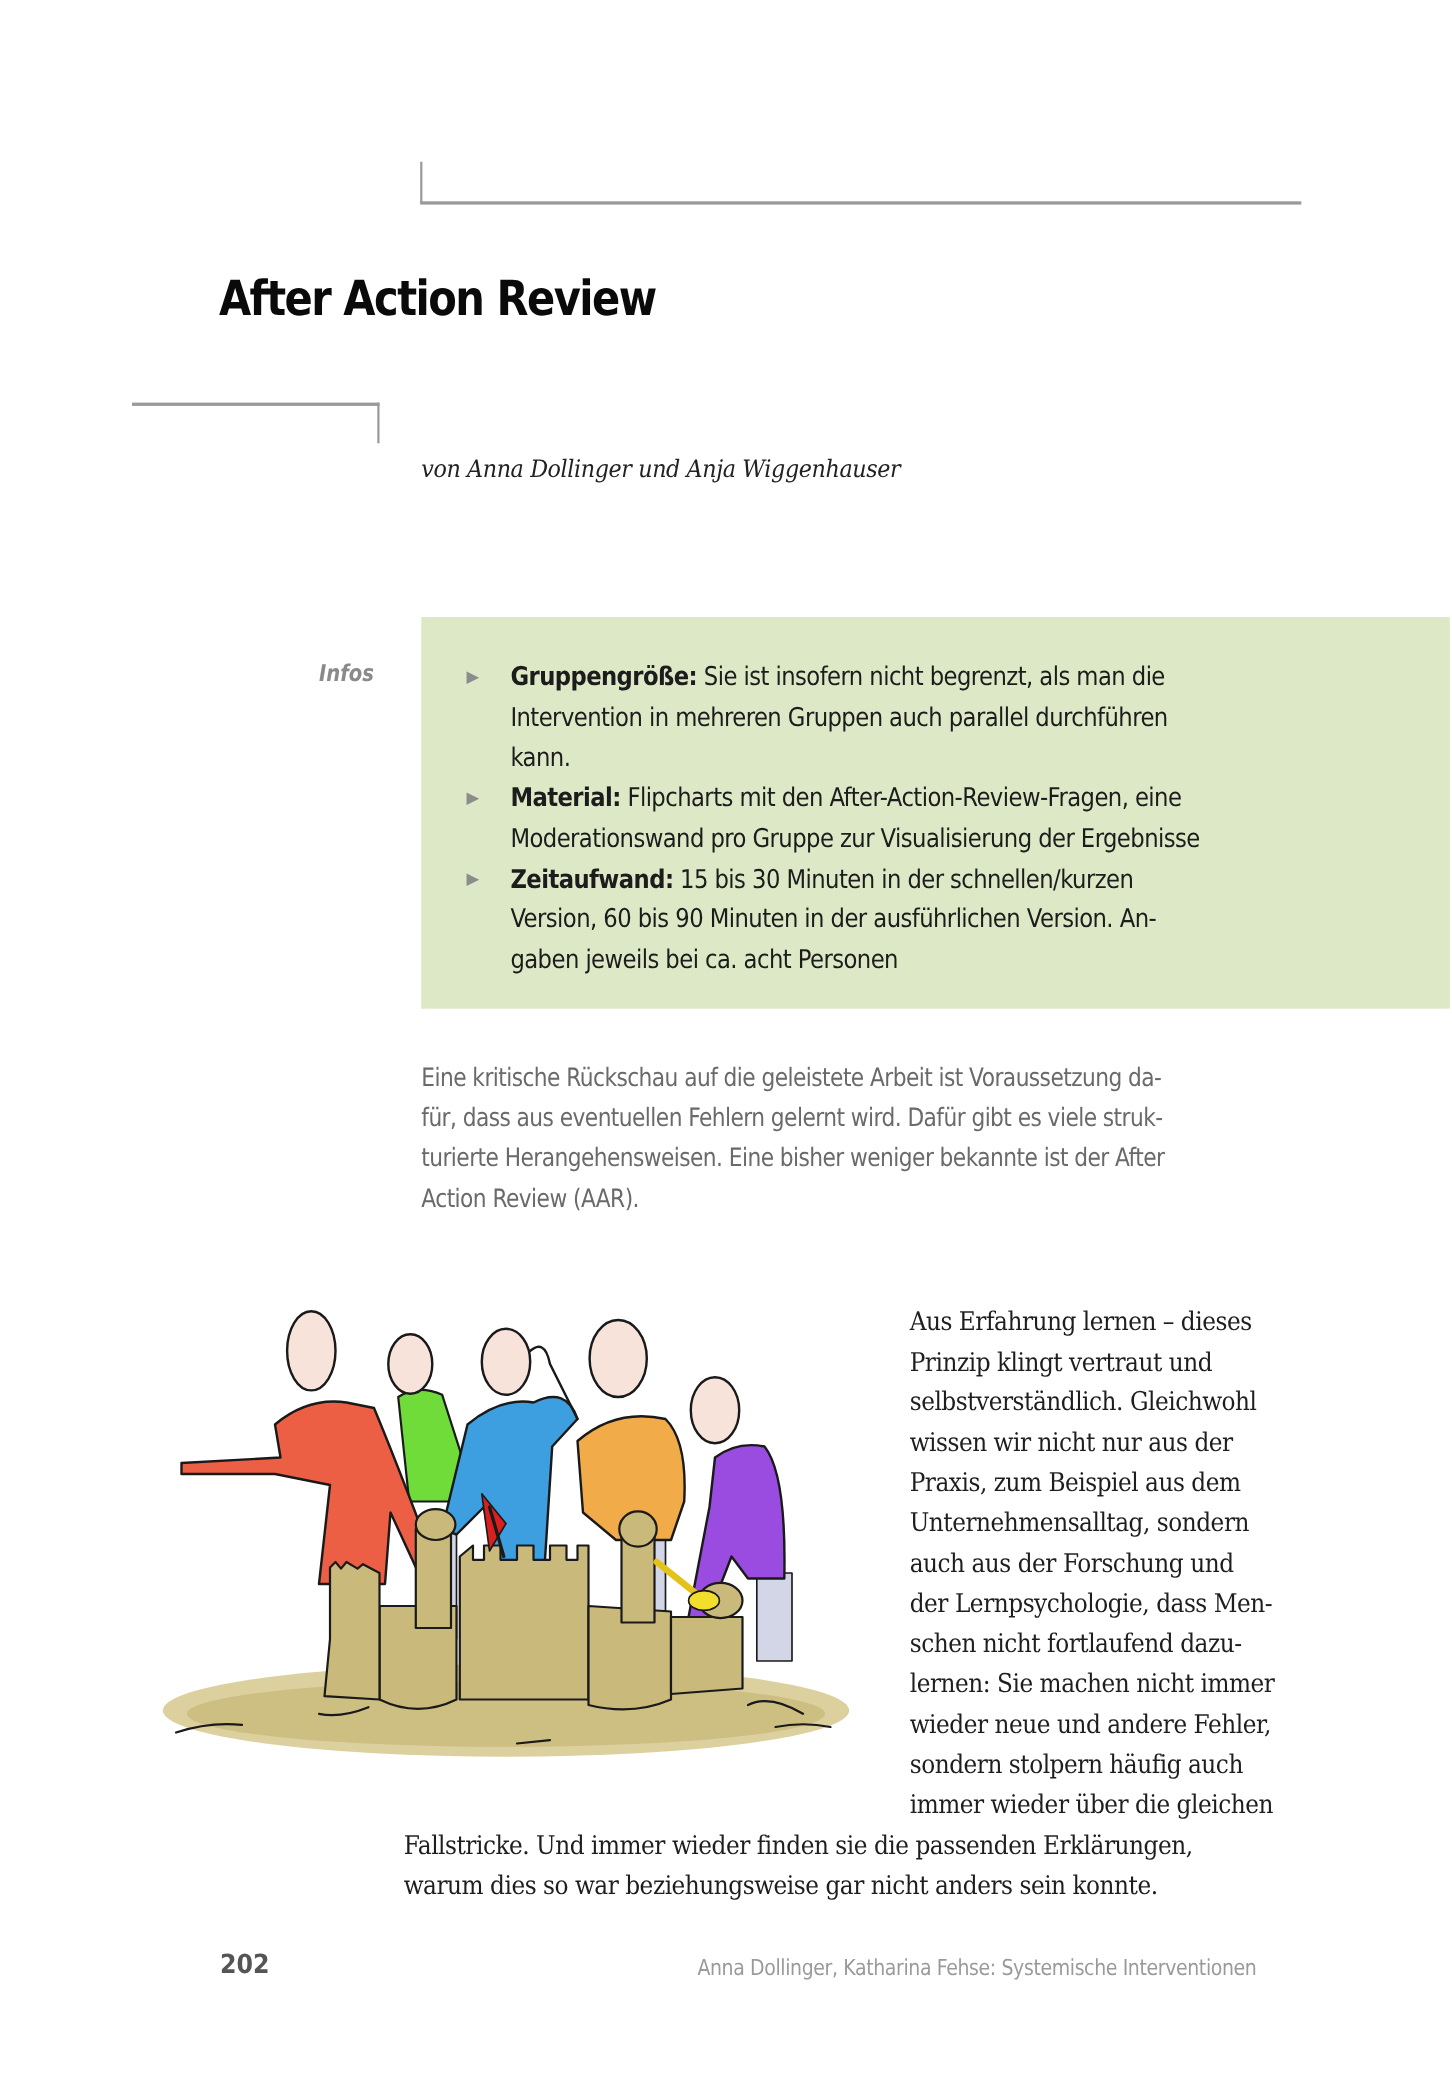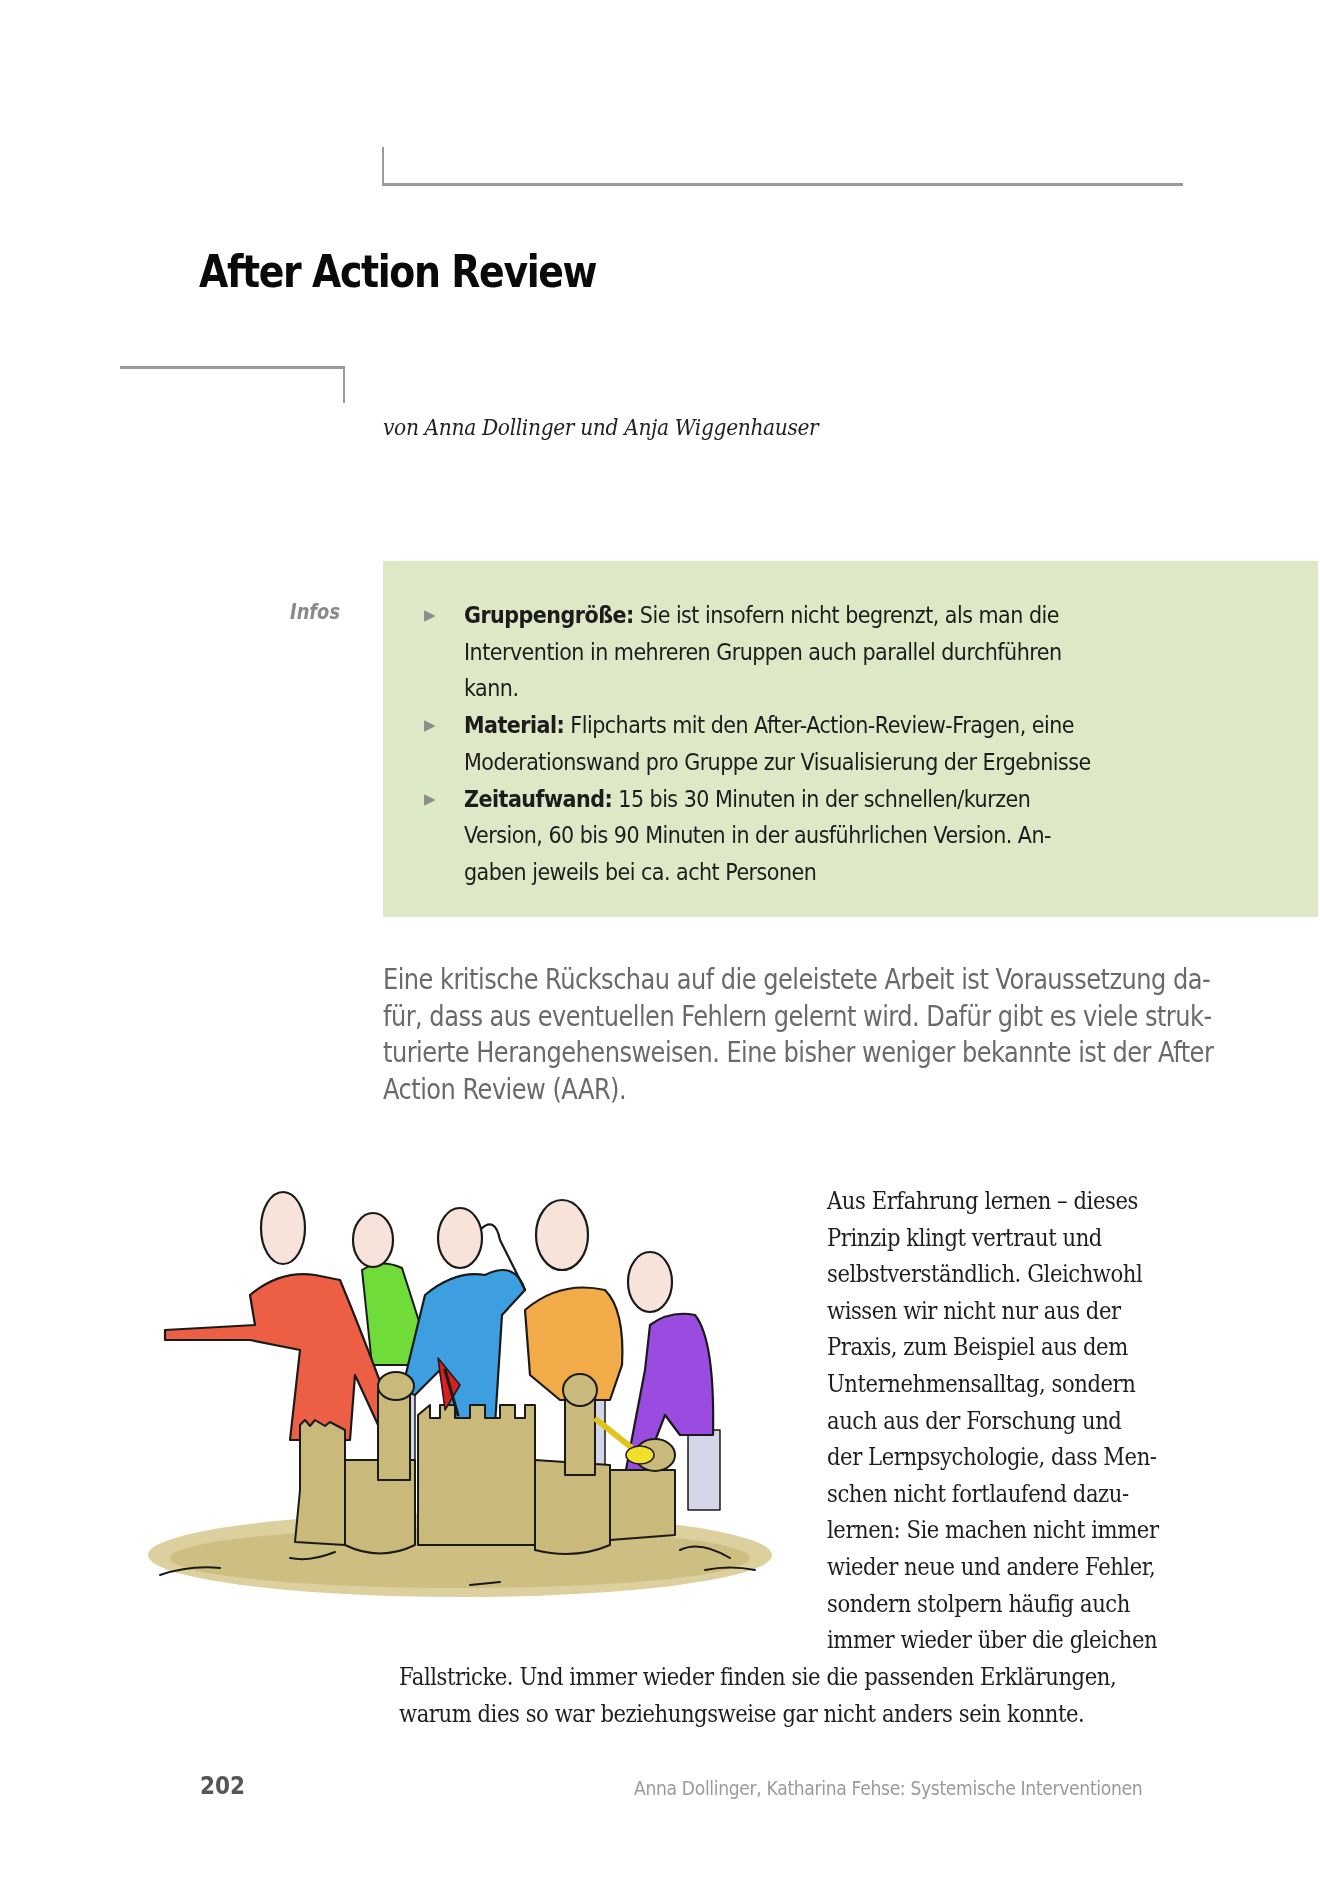--- a/index.html
+++ b/index.html
@@ -22,30 +22,30 @@
                  transform-origin: left top; }
 
   .infobox { left: 383px; top: 561px; width: 935px; height: 356px; background: #dce8c6; }
   .infolist { position: absolute; left: 0; top: 36px; width: 935px; margin: 0; padding: 0; list-style: none; }
   .infolist li { position: relative; padding-left: 81px; width: 720px; font-size: 23.5px; line-height: 36.7px;
                  font-family: "DejaVu Sans", sans-serif; color: #1c1c1c; letter-spacing: -0.6px; }
   .infolist li .bullet { position: absolute; left: 41px; top: 0; color: #8c8c8c; font-size: 15px; }
   .infolist li b { font-weight: bold; }
   .infolist li .txt { display: inline-block; transform: scaleX(0.88); transform-origin: left top; width: 818px; }
 
-  .intro { left: 383px; top: 962px; width: 800px; font-family: "DejaVu Sans", sans-serif; font-size: 28px;
+  .intro { left: 383px; top: 962px; width: 800px; font-family: "DejaVu Sans", sans-serif; font-size: 23px;
            line-height: 36.6px; color: #6a6a6a; letter-spacing: -0.6px; }
   .intro .ln { display: block; white-space: nowrap; transform: scaleX(0.86); transform-origin: left top; }
 
   .illustration { left: 140px; top: 1190px; width: 640px; height: 415px; }
 
   .rightcol { left: 815px; top: 1183px; width: 380px; font-family: "DejaVu Serif", serif; font-size: 23.5px;
               line-height: 36.6px; color: #1e1e1e; letter-spacing: -0.5px; margin-left: 12px; }
   .rightcol .ln, .bottomtext .ln { display: block; white-space: nowrap; transform: scaleX(0.9); transform-origin: left top; }
-  .bottomtext { left: 399px; top: 1659px; width: 820px; font-family: "DejaVu Serif", serif; font-size: 23.5px;
+  .bottomtext { left: 367px; top: 1659px; width: 820px; font-family: "DejaVu Serif", serif; font-size: 23.5px;
                 line-height: 36.6px; color: #1e1e1e; letter-spacing: -0.5px; }
 
   .pagenum { left: 200px; top: 1772px; font-family: "DejaVu Sans", sans-serif; font-weight: bold;
              font-size: 24px; color: #555555; transform: scaleX(0.9); transform-origin: left top; }
   .footer-right { left: 634px; top: 1776px; font-family: "DejaVu Sans", sans-serif; font-size: 20px;
                   color: #9a9a9a; white-space: nowrap; letter-spacing: -0.4px; transform: scaleX(0.86);
                   transform-origin: left top; }
 </style>
 </head>
 <body>

